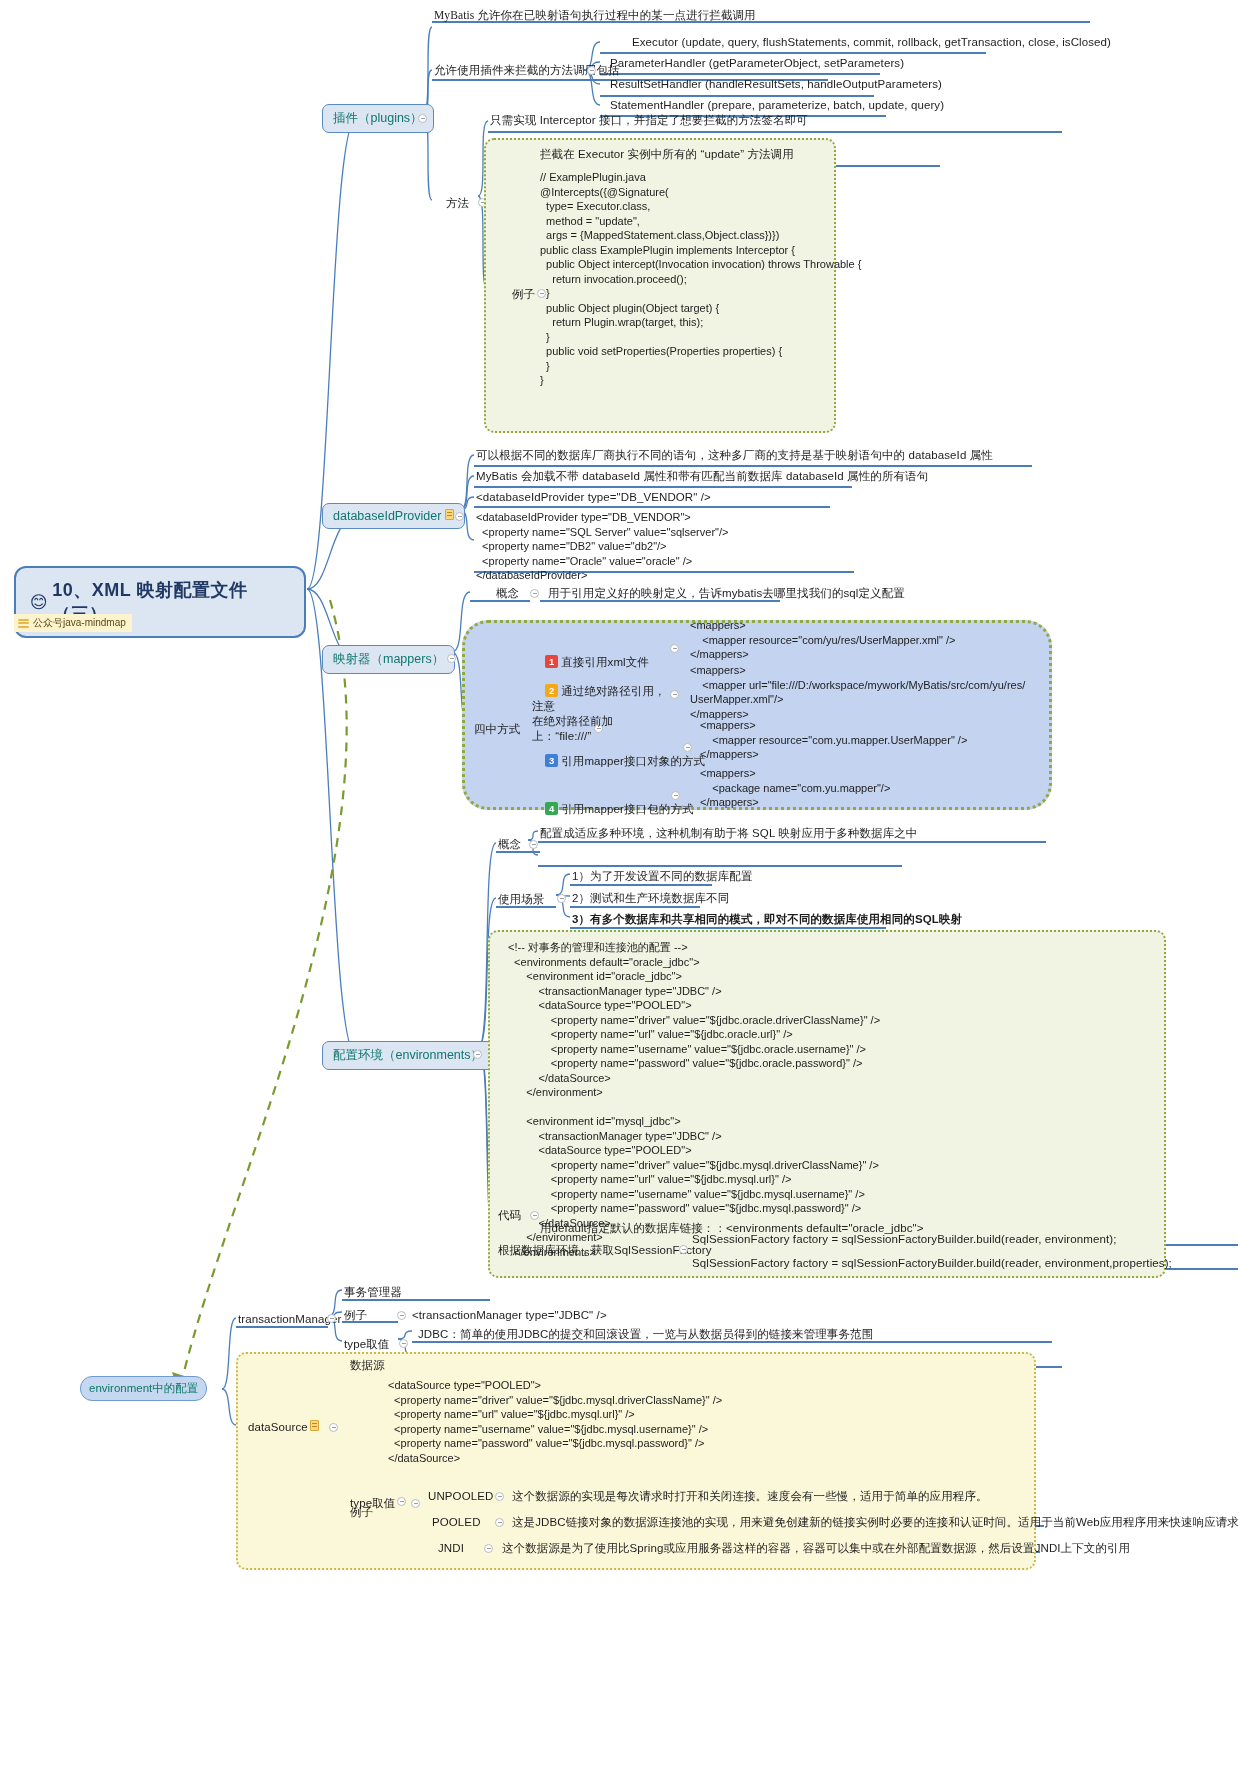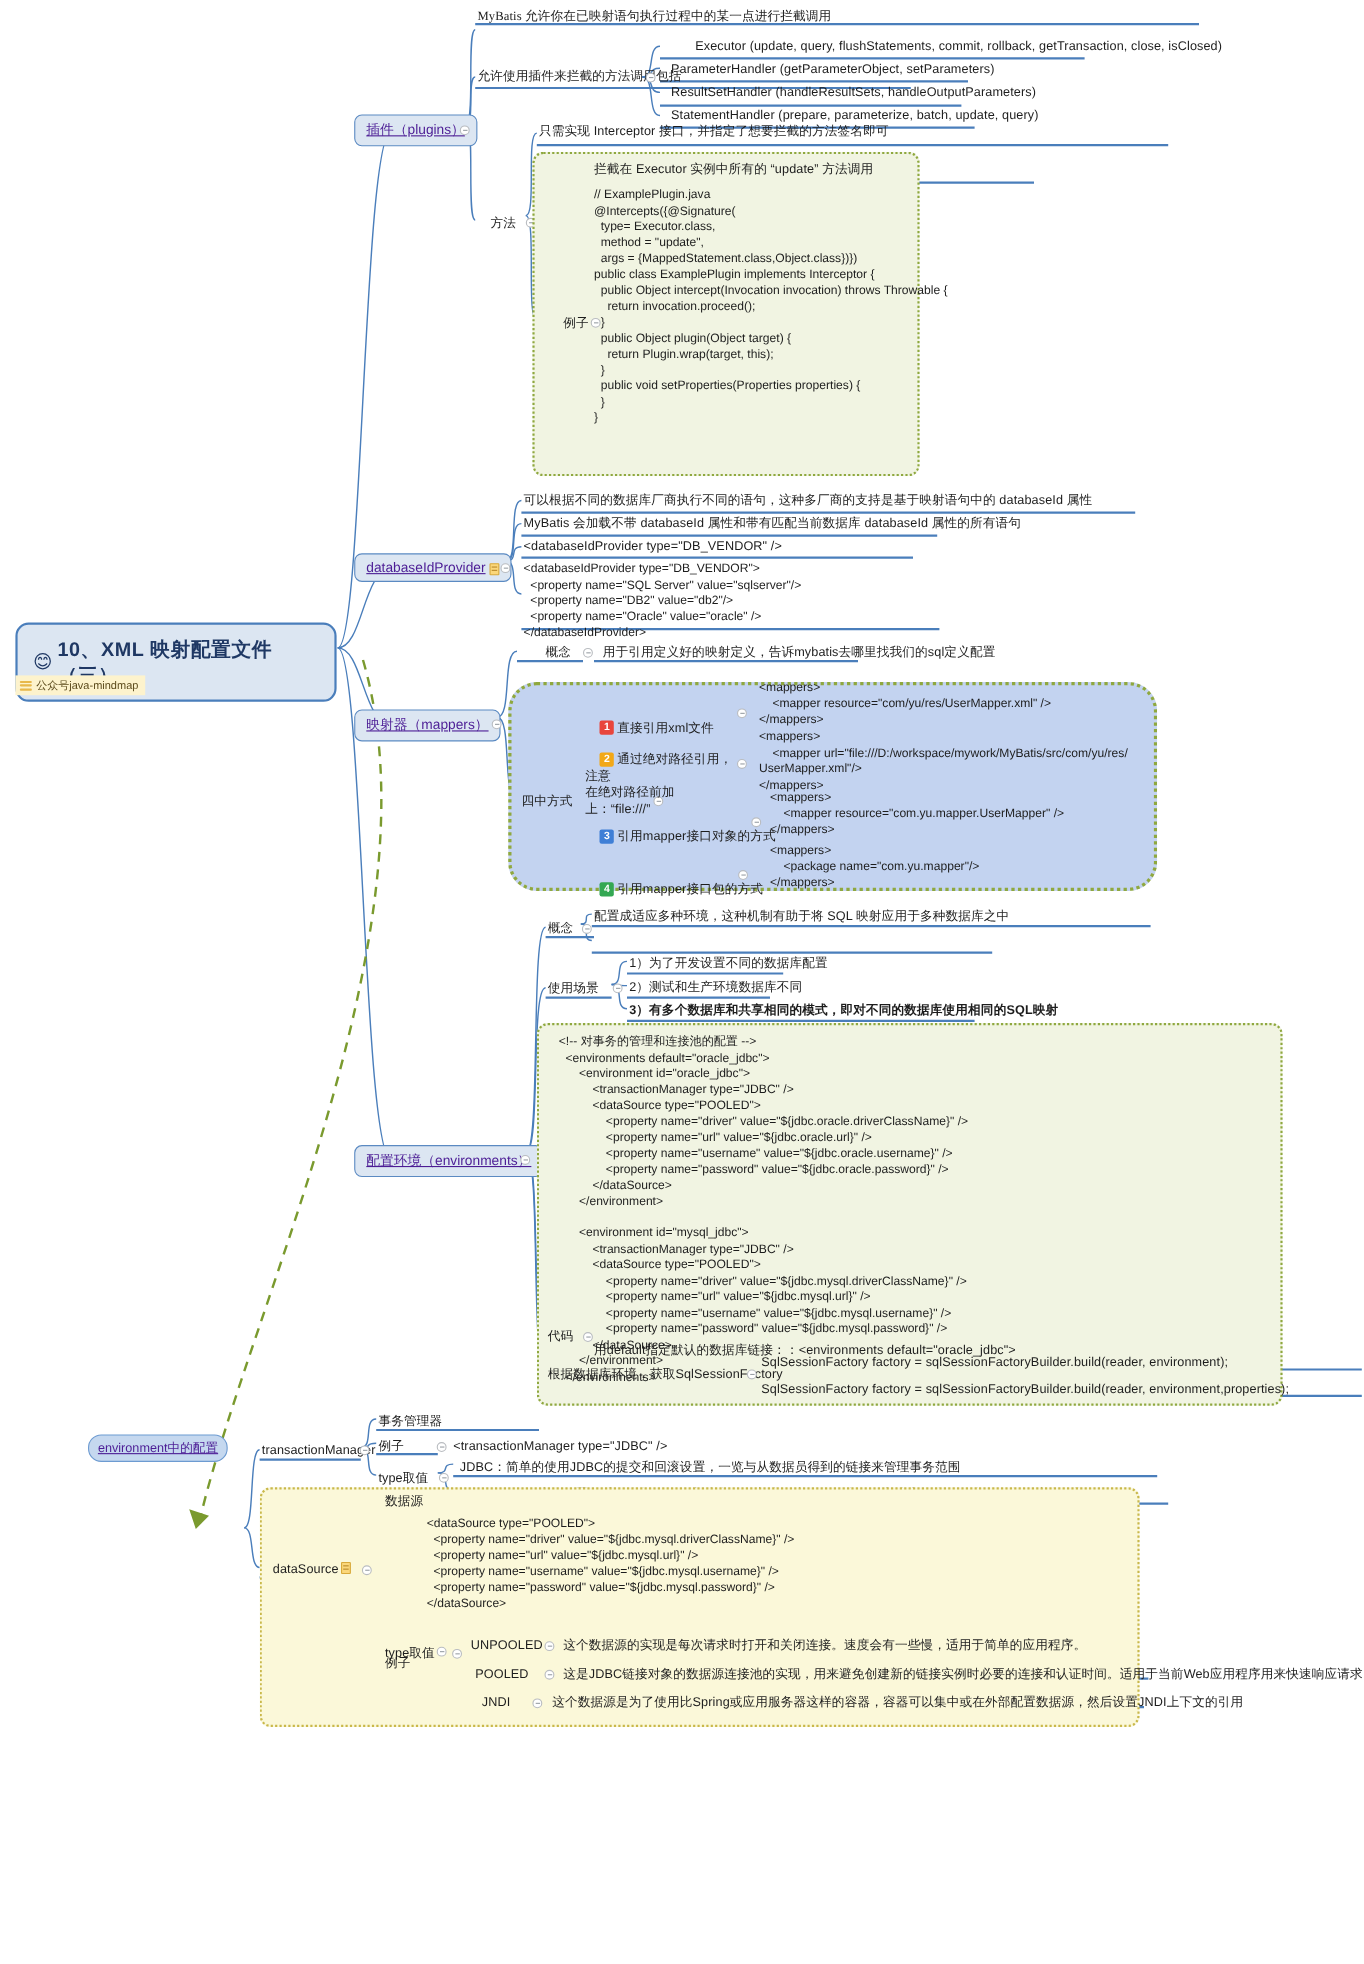--- a/index.html
+++ b/index.html
@@ -63,26 +63,25 @@
   }
 
   
   .l1 {
     position: absolute;
     background: #dce6f2;
     border: 1.5px solid #5b8ac2;
     border-radius: 7px;
     padding: 5px 10px;
     font-size: 12.5px;
-    color: #4c1d95;
+    color: #0f766e;
     display: flex;
-    align-items: flex-end;
+    align-items: flex-start;
     gap: 4px;
     white-space: nowrap;
-    text-decoration: underline;
   }
   .l1.env-cfg {
     background: #c5d8ef;
     border-color: #6d9bd1;
     font-size: 11.5px;
     padding: 4px 8px;
   }
 
   
   .note-ico {
@@ -464,21 +463,21 @@
 
   <div class="node" style="left:498px; top:1208px;">代码</div>
   <div class="collapse" style="left:530px; top:1211px;"></div>
   <div class="node" style="left:540px; top:1221px;">用default指定默认的数据库链接：：&lt;environments default="oracle_jdbc"&gt;</div>
 
   <div class="node" style="left:498px; top:1243px;">根据数据库环境，获取SqlSessionFactory</div>
   <div class="collapse" style="left:679px; top:1245px;"></div>
   <div class="node" style="left:692px; top:1232px;">SqlSessionFactory factory = sqlSessionFactoryBuilder.build(reader, environment);</div>
   <div class="node" style="left:692px; top:1256px;">SqlSessionFactory factory = sqlSessionFactoryBuilder.build(reader, environment,properties);</div>
 
-  <div class="l1 env-cfg" style="left:80px; top:1304px;border-radius:12px;">
+  <div class="l1 env-cfg" style="left:80px; top:1376px;border-radius:12px;">
     <span>environment中的配置</span>
   </div>
 
   <div class="node" style="left:238px; top:1312px;">transactionManager</div>
   <div class="collapse" style="left:327px; top:1314px;"></div>
 
   <div class="node" style="left:344px; top:1285px;">事务管理器</div>
   <div class="node" style="left:344px; top:1308px;">例子</div>
   <div class="collapse" style="left:397px; top:1311px;"></div>
   <div class="node" style="left:412px; top:1308px;">&lt;transactionManager type="JDBC" /&gt;</div>

